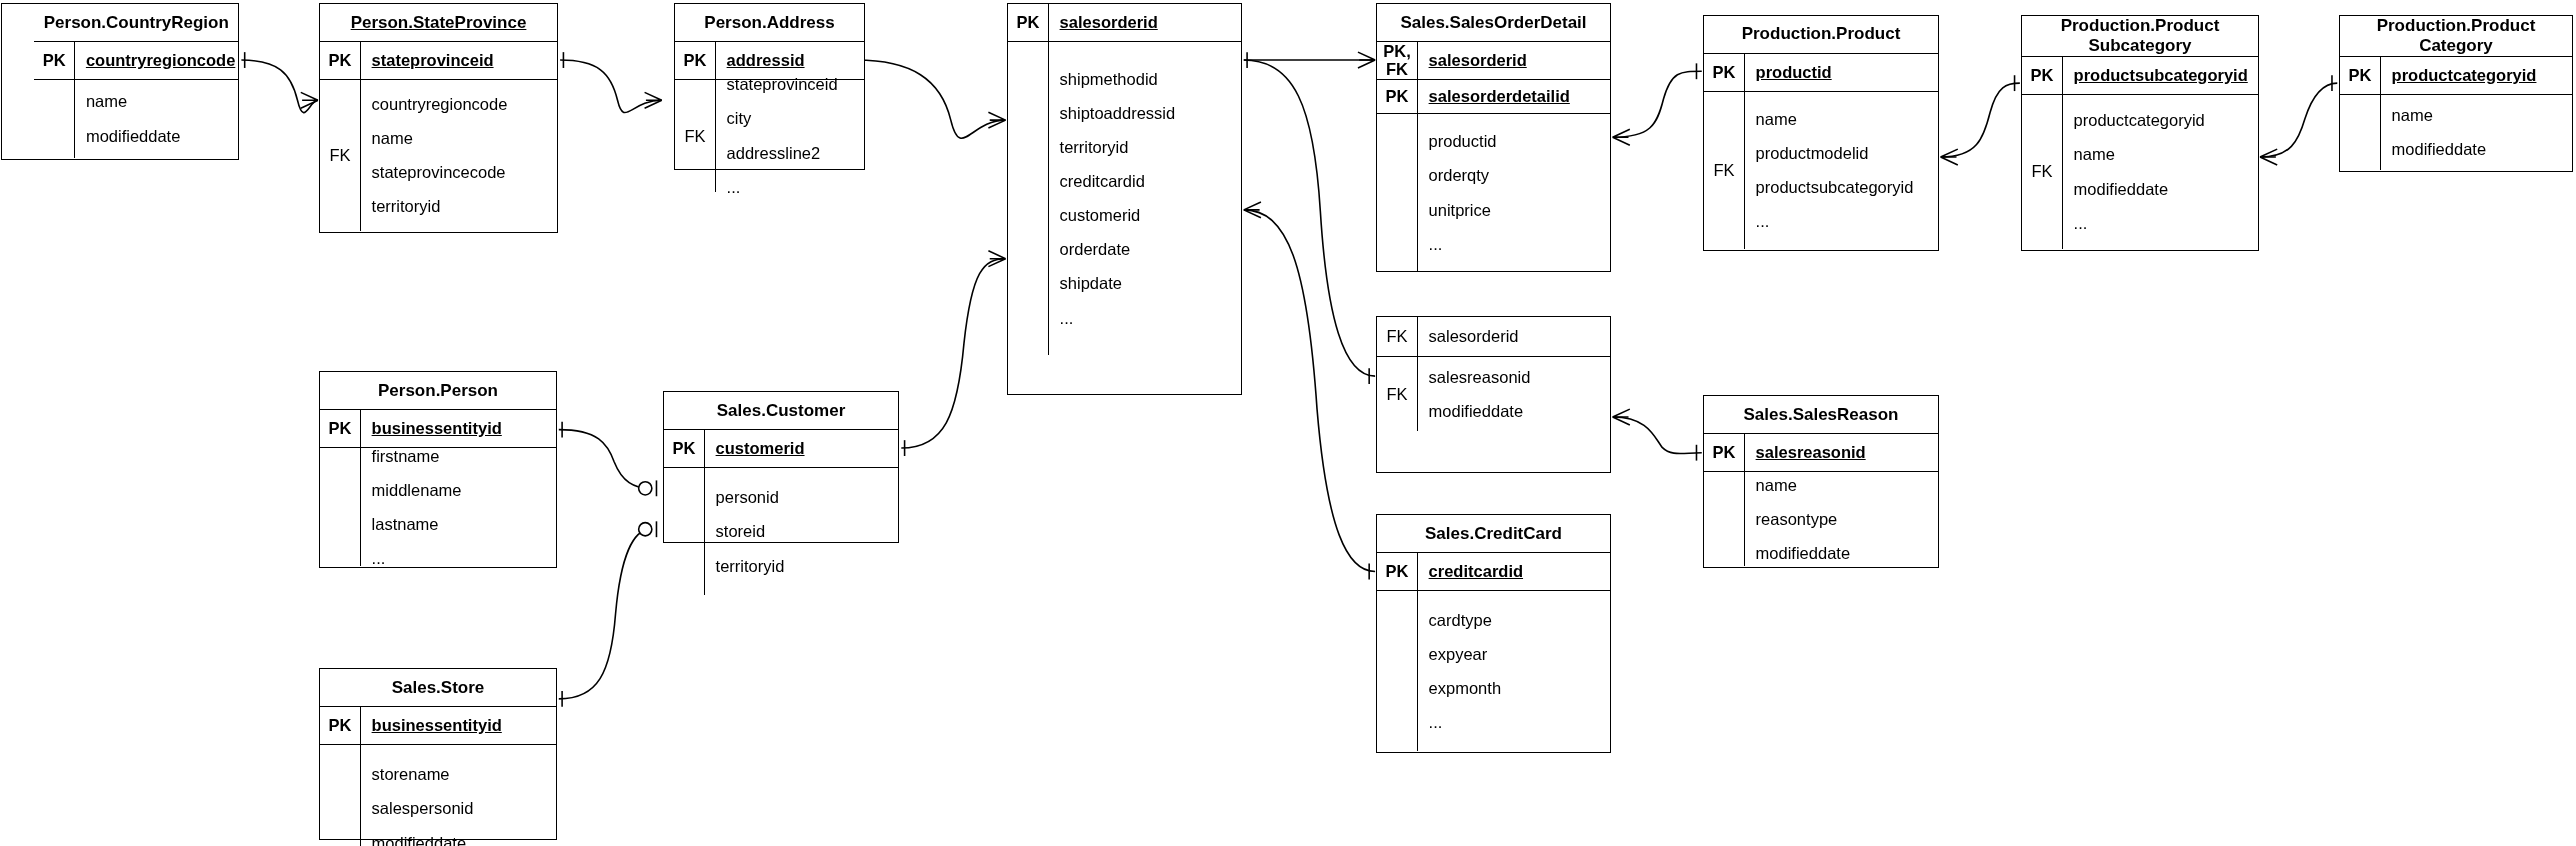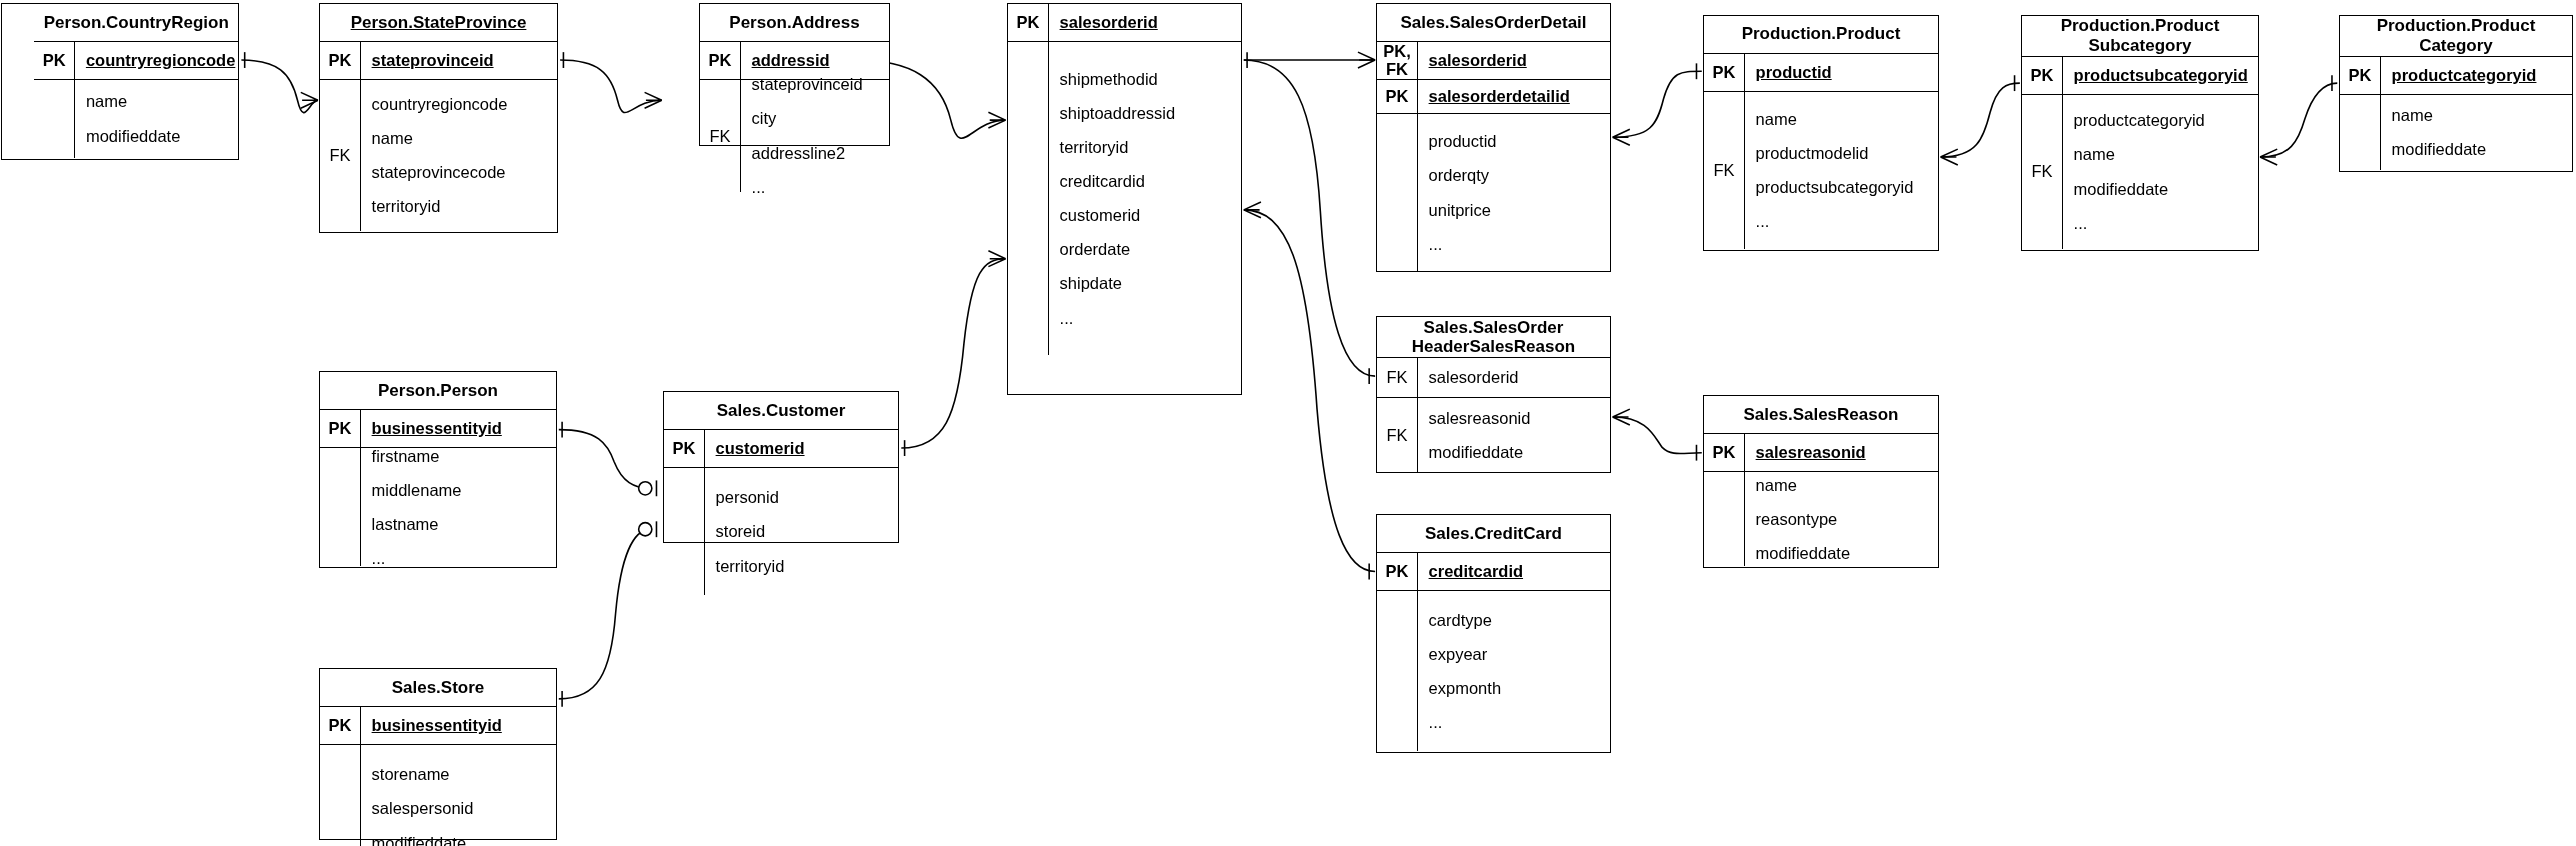--- a/index.html
+++ b/index.html
@@ -143,21 +143,21 @@
       <div class="rowgrp" style="height: 151px;">
         <div class="keycol" style="flex-basis: 41px; white-space: pre-line;">FK</div>
         <div class="fieldcol">
           <div class="fld">countryregioncode</div>
           <div class="fld">name</div>
           <div class="fld">stateprovincecode</div>
           <div class="fld">territoryid</div>
         </div>
       </div>
     </div>
-    <div class="entity" style="left: 699px; top: 2.6px; width: 191px; height: 143px;">
+    <div class="entity" style="left: 674px; top: 2.6px; width: 191px; height: 167px;">
       <div class="ent-title" style="height: 38px; white-space: pre-line;">Person.Address</div>
       <div class="rowgrp" style="height: 38px;">
         <div class="keycol bold" style="flex-basis: 41px; white-space: pre-line;">PK</div>
         <div class="fieldcol">
           <div class="fld pk">addressid</div>
         </div>
       </div>
       <div class="rowgrp" style="height: 112px;">
         <div class="keycol" style="flex-basis: 41px; white-space: pre-line;">FK</div>
         <div class="fieldcol">
@@ -314,22 +314,20 @@
       <div class="rowgrp" style="height: 127px;">
         <div class="keycol" style="flex-basis: 41px; white-space: pre-line;"></div>
         <div class="fieldcol">
           <div class="fld">storename</div>
           <div class="fld">salespersonid</div>
           <div class="fld">modifieddate</div>
         </div>
       </div>
     </div>
     <div class="entity" style="left: 1376px; top: 316px; width: 235px; height: 157px;">
-      <div class="ent-title" style="height: 41px; white-space: pre-line;">Sales.SalesOrder
-HeaderSalesReason</div>
       <div class="rowgrp" style="height: 40px;">
         <div class="keycol" style="flex-basis: 41px; white-space: pre-line;">FK</div>
         <div class="fieldcol">
           <div class="fld">salesorderid</div>
         </div>
       </div>
       <div class="rowgrp" style="height: 74px;">
         <div class="keycol" style="flex-basis: 41px; white-space: pre-line;">FK</div>
         <div class="fieldcol">
           <div class="fld">salesreasonid</div>

